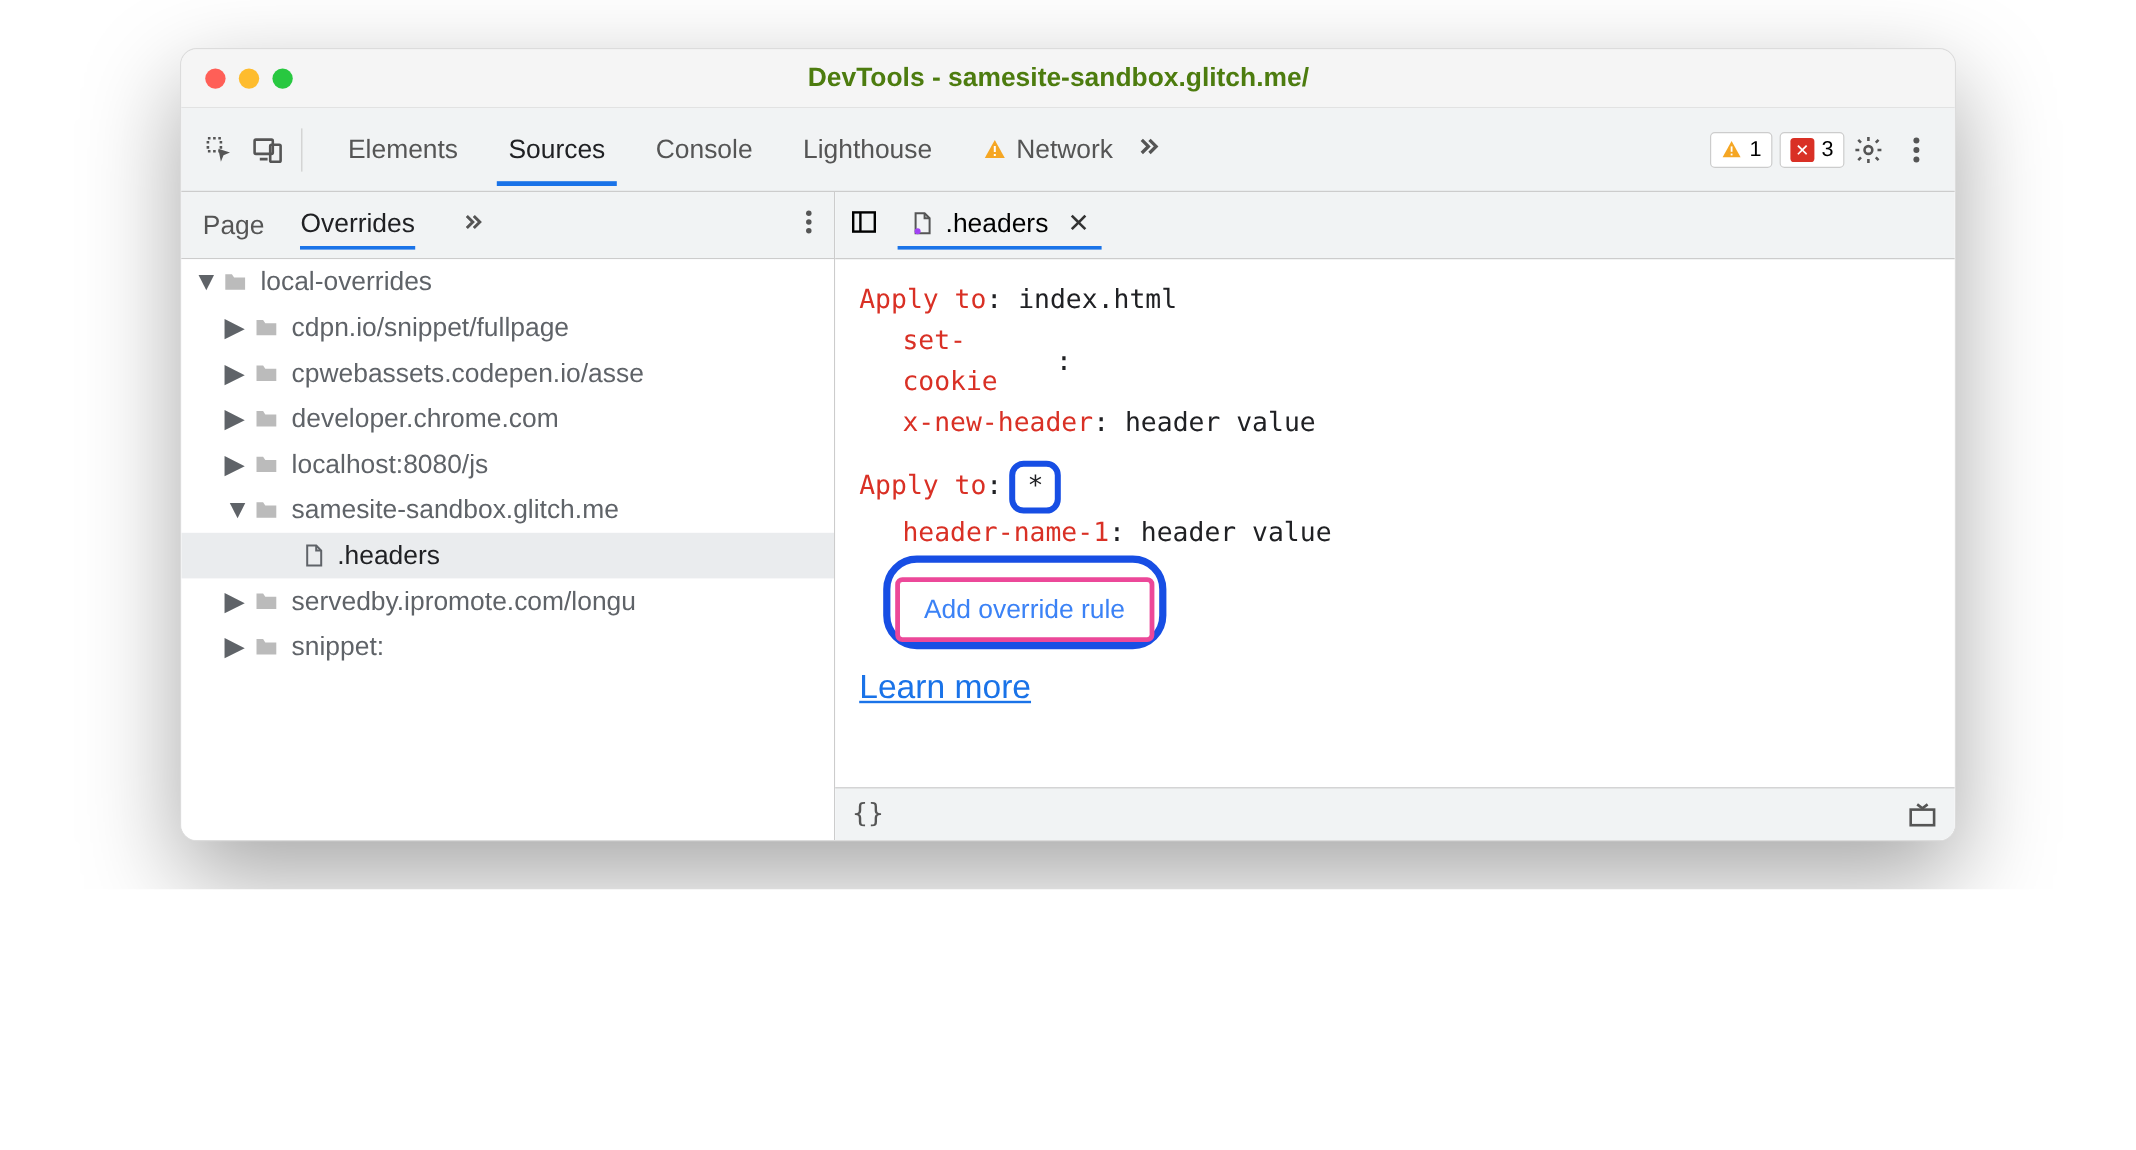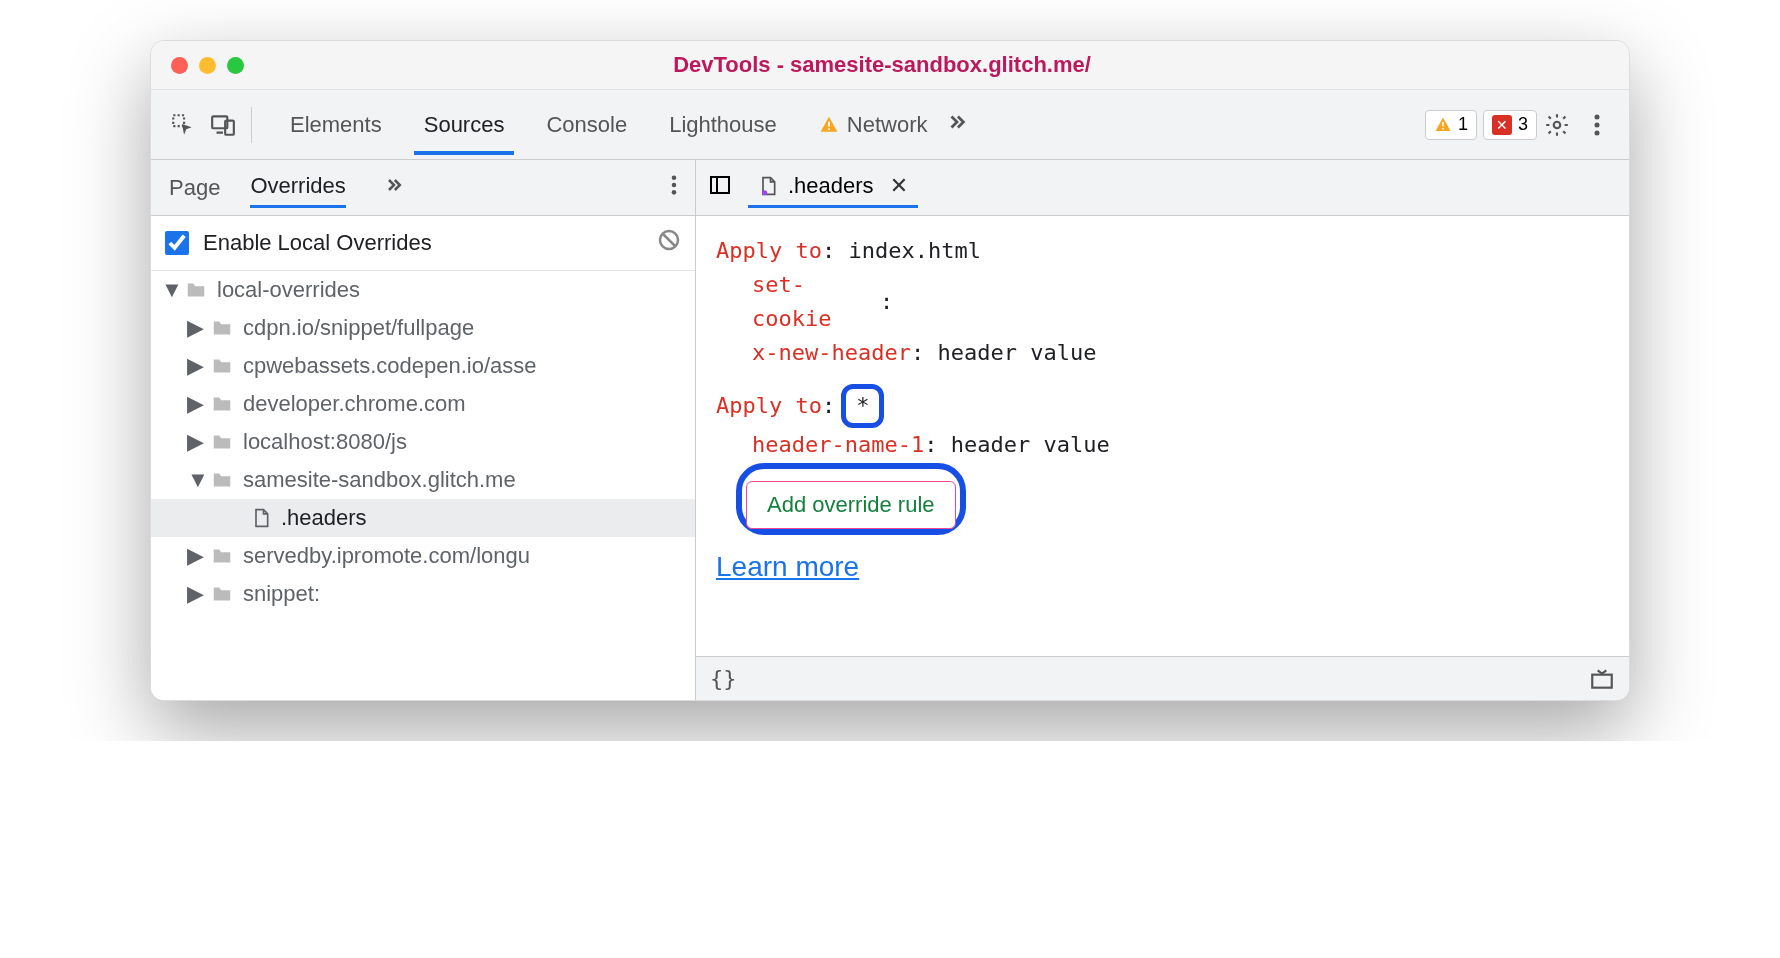--- a/index.html
+++ b/index.html
@@ -2,21 +2,21 @@
 <html><head>
 <meta charset="utf-8">
 <style>
 * { margin: 0; padding: 0; box-sizing: border-box; }
 body { font-family: -apple-system, BlinkMacSystemFont, "Helvetica Neue", Arial, sans-serif; font-size: 22px; background: #fff; display: flex; align-items: flex-start; justify-content: center; padding: 40px; }
 .window { width: 1480px; border-radius: 14px; overflow: hidden; box-shadow: 0 30px 80px rgba(0,0,0,0.35); background: #f5f5f5; border: 1px solid #dcdcdc; }
 .titlebar { display: flex; align-items: center; height: 48px; background: #f5f5f5; position: relative; }
 .traffic { display: flex; gap: 11px; padding-left: 20px; }
 .dot { width: 17px; height: 17px; border-radius: 50%; }
 .red { background: #ff5f57; } .yellow { background: #febc2e; } .green { background: #28c840; }
-.title-text { position: absolute; left: 0; right: 16px; text-align: center; font-weight: 600; color: #be185d; font-size: 22px; pointer-events: none; }
+.title-text { position: absolute; left: 0; right: 16px; text-align: center; font-weight: 600; color: #4d7c0f; font-size: 22px; pointer-events: none; }
 
 .toolbar { display: flex; align-items: center; height: 71px; background: #f1f3f4; border-top: 1px solid #e2e2e2; border-bottom: 1px solid #ccc; padding: 0 12px; }
 .toolbar .iconbtn { width: 40px; height: 40px; display:flex; align-items:center; justify-content:center; color:#555; cursor:pointer; }
 .vdiv { width: 1px; height: 36px; background: #ccc; margin: 0 8px; }
 .tabs { display: flex; gap: 22px; margin-left: 20px; }
 .tab { color: #555; padding: 12px 10px; cursor: pointer; position: relative; display:flex; align-items:center; gap:8px; }
 .tab.active { color: #202124; }
 .tab.active::after { content:""; position:absolute; bottom:-5px; left:0; right:0; height:4px; background:#1a73e8; }
 .spacer { flex: 1; }
 .chevrons { color: #555; padding: 0 8px; cursor:pointer; }
@@ -53,21 +53,21 @@
 
 .editor { flex:1; display:flex; flex-direction:column; background:#fff; }
 .editor-content { flex:1; padding: 18px 20px; font-family: Menlo, Consolas, monospace; font-size:22px; line-height:1.55; color:#202124; }
 .kw { color:#d93025; }
 .rule { margin-left: 36px; }
 .hrow { display:flex; }
 .hname { color:#d93025; min-width: 100px; }
 .colon { padding: 0 8px; }
 .hval { }
 .wildcard-box { display:inline-block; border: 5px solid #174ee4; border-radius: 12px; padding: 0px 10px; margin-left:6px; font-family:Menlo,monospace; }
-.btn-override { display:inline-block; margin-top: 12px; padding: 10px 20px; border:1px solid #ec4899; border-radius:6px; color:#15803d; font-family:-apple-system,Arial,sans-serif; font-size:22px; font-weight:500; cursor:pointer; background:#fff; }
+.btn-override { display:inline-block; margin-top: 12px; padding: 10px 20px; border:4px solid #ec4899; border-radius:6px; color:#3b82f6; font-family:-apple-system,Arial,sans-serif; font-size:22px; font-weight:500; cursor:pointer; background:#fff; }
 .highlight-wrap { display:inline-block; border:6px solid #174ee4; border-radius:28px; padding: 0px 4px; margin-left:20px; }
 .learn-more { display:block; margin-top:10px; color:#1a73e8; text-decoration:underline; font-family:-apple-system,Arial,sans-serif; font-size:28px; cursor:pointer; }
 
 .statusbar { height:44px; border-top:1px solid #ccc; background:#f1f3f4; display:flex; align-items:center; padding:0 14px; color:#555; font-family:Menlo,monospace; font-size:22px; justify-content:space-between; }
 .statusbar .drawer { display:flex; align-items:center; }
 </style>
 </head>
 <body>
 
 <div class="window">
@@ -162,30 +162,20 @@
           <span class="kebab-v">
             <svg width="6" height="22" viewBox="0 0 6 24" fill="#555">
                 <circle cx="3" cy="4" r="2.5"></circle>
                 <circle cx="3" cy="12" r="2.5"></circle>
                 <circle cx="3" cy="20" r="2.5"></circle>
               </svg>
           </span>
         </div>
       </div>
 
-      <div class="enable-row">
-        <input type="checkbox" checked="" style="">
-        <span class="dark-label">Enable Local Overrides</span>
-        <span class="nosign">
-          <svg width="24" height="24" viewBox="0 0 24 24" fill="none" stroke="currentColor" stroke-width="2.5">
-              <circle cx="12" cy="12" r="9"></circle>
-              <path d="M6 6 L18 18"></path>
-            </svg>
-        </span>
-      </div>
 
       <div class="tree">
         <div class="tree-item indent-0">
           <span class="arrow">▼</span>
           <svg class="folder-icon" width="22" height="22" viewBox="0 0 24 24" fill="currentColor">
               <path d="M3 5h6l2 3h10v11H3z"></path>
             </svg>
           <span class="label">local-overrides</span>
         </div>
         <div class="tree-item indent-1">

